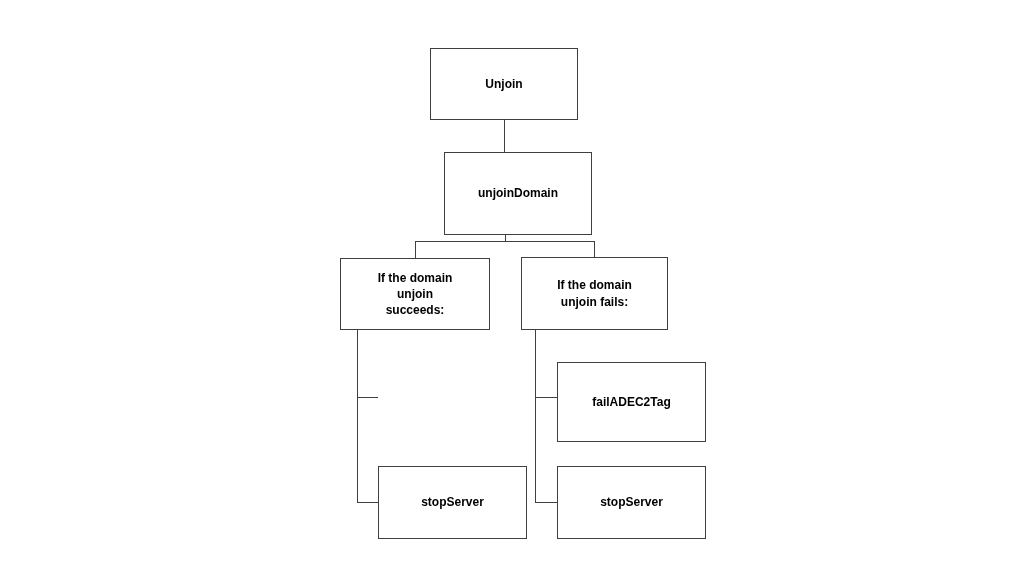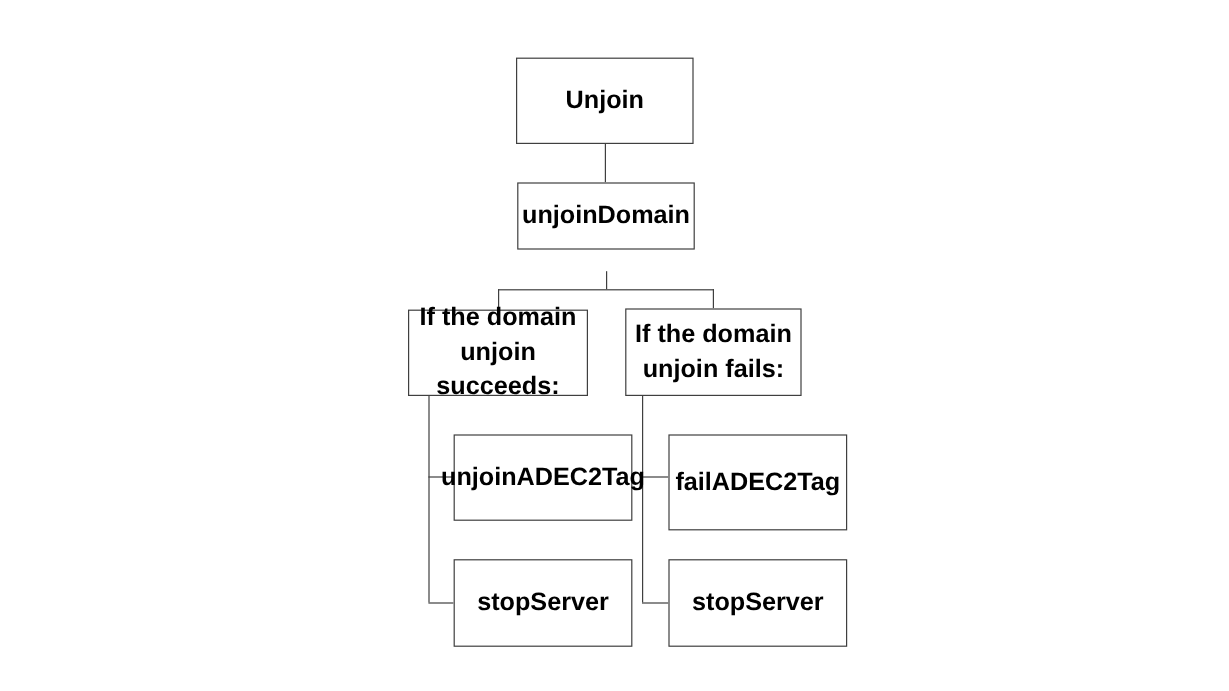--- a/index.html
+++ b/index.html
@@ -14,35 +14,35 @@
   }
   .node {
     position: absolute;
     background: #ffffff;
     border: 1px solid #3f3f3f;
     display: flex;
     align-items: center;
     justify-content: center;
     text-align: center;
     font-weight: 700;
-    font-size: 21px;
+    font-size: 12px;
     line-height: 1.35;
     color: #000000;
     white-space: pre-line;
     z-index: 2;
   }
   .line {
     position: absolute;
     background: #3f3f3f;
     z-index: 1;
   }
 
   
   #n-unjoin        { left: 430px; top:  48px; width: 148px; height: 72px; }
-  #n-unjoindomain  { left: 431px; top: 152px; width: 148px; height: 56px; }
+  #n-unjoindomain  { left: 444px; top: 152px; width: 148px; height: 83px; }
   #n-succeeds      { left: 340px; top: 258px; width: 150px; height: 72px; }
   #n-fails         { left: 521px; top: 257px; width: 147px; height: 73px; }
   #n-unjoinadec    { left: 378px; top: 362px; width: 149px; height: 72px; }
   #n-stopleft      { left: 378px; top: 466px; width: 149px; height: 73px; }
   #n-failadec      { left: 557px; top: 362px; width: 149px; height: 80px; }
   #n-stopright     { left: 557px; top: 466px; width: 149px; height: 73px; }
 
   
   #c-v1  { left: 504px; top: 120px; width: 1px;   height: 32px; }
   #c-v2  { left: 505px; top: 226px; width: 1px;   height: 15px; }
@@ -77,21 +77,20 @@
 
   <div class="node" id="n-unjoindomain">unjoinDomain</div>
 
   <div class="node" id="n-succeeds">If the domain
 unjoin
 succeeds:</div>
 
   <div class="node" id="n-fails">If the domain
 unjoin fails:</div>
 
-  <div class="node" id="n-unjoinadec">unjoinADEC2Tag</div>
 
   <div class="node" id="n-stopleft">stopServer</div>
 
   <div class="node" id="n-failadec">failADEC2Tag</div>
 
   <div class="node" id="n-stopright">stopServer</div>
 
 </div>
 
 </body></html>

